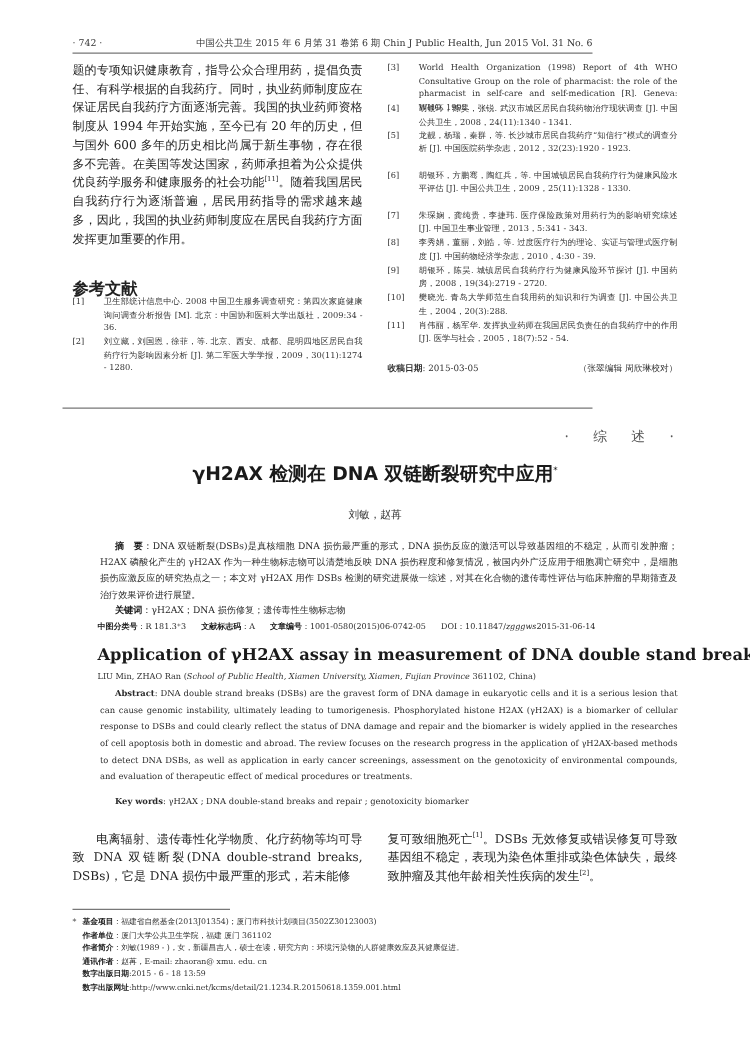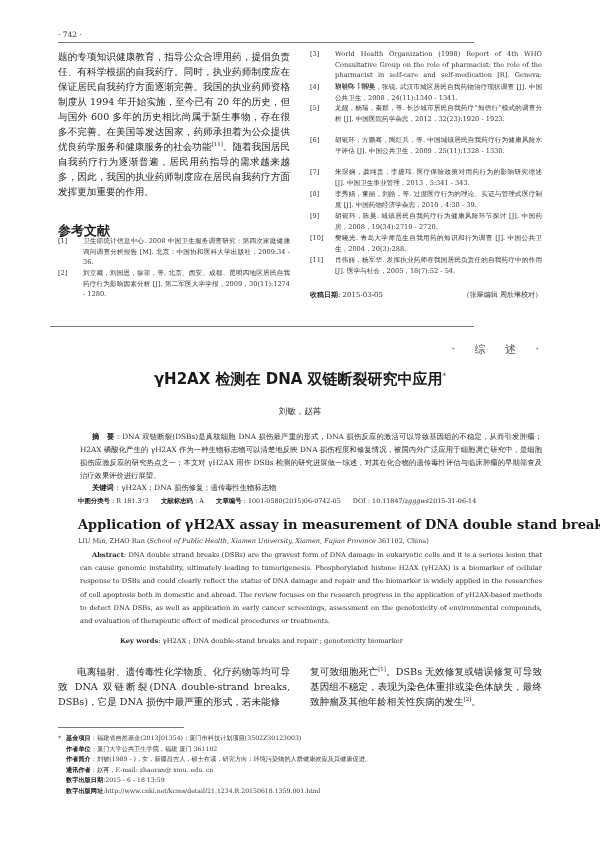--- a/index.html
+++ b/index.html
@@ -62,21 +62,21 @@
   .title-en {
     left: 78px; top: 517px; font-size: 13px; font-weight: bold; color: #1a1a1a;
     font-family: "DejaVu Serif", "Liberation Serif", serif; white-space: nowrap;
   }
   .authors-en { left: 78px; top: 537px; font-size: 6.5px; color: #333; white-space: nowrap; }
   .authors-en .it { font-style: italic; }
   .abstract-en {
     left: 80px; top: 549px; width: 462px;
     font-size: 6.7px; line-height: 13.2px; text-align: justify; color: #2a2a2a;
   }
-  .abstract-en .lbl, .kw-en .lbl { font-weight: bold; margin-left: 28px; }
+  .abstract-en .lbl, .kw-en .lbl { font-weight: bold; }
   .abstract-en .lbl { margin-left: 12px; }
   .kw-en { left: 92px; top: 637px; font-size: 6.7px; color: #2a2a2a; }
   .intro-left {
     left: 58px; top: 664px; width: 232px;
     font-size: 9.6px; line-height: 15px; text-align: justify; color: #1e1e1e;
   }
   .intro-left .ind { display: inline-block; width: 19px; }
   .intro-right {
     left: 310px; top: 664px; width: 232px;
     font-size: 9.6px; line-height: 15px; text-align: justify; color: #1e1e1e;
@@ -89,20 +89,21 @@
   .footnotes .row { white-space: nowrap; }
   .footnotes .lbl { font-weight: bold; font-family: "DejaVu Sans", "Liberation Sans", sans-serif; color: #222; }
   .footnotes .star { display: inline-block; width: 8px; }
   .footnotes .pad { display: inline-block; width: 8px; }
 </style>
 </head>
 <body>
 
 <div class="abs header">
   <span class="pg">· 742 ·</span>
+  <span class="jr">中国公共卫生 2015 年 6 月第 31 卷第 6 期   Chin J Public Health, Jun 2015 Vol. 31 No. 6</span>
 </div>
 
 <div class="abs body-left">
   <span>题的专项知识健康教育，指导公众合理用药，提倡负责任、有科学根据的自我药疗。同时，执业药师制度应在保证居民自我药疗方面逐渐完善。我国的执业药师资格制度从 1994 年开始实施，至今已有 20 年的历史，但与国外 600 多年的历史相比尚属于新生事物，存在很多不完善。在美国等发达国家，药师承担着为公众提供优良药学服务和健康服务的社会功能</span><span class="sup">[11]</span><span>。随着我国居民自我药疗行为逐渐普遍，居民用药指导的需求越来越多，因此，我国的执业药师制度应在居民自我药疗方面发挥更加重要的作用。</span>
 </div>
 
 <div class="abs refs-title">参考文献</div>
 
 <div class="ref" style="left:58px; top:236px; width:232px;">
   <span class="num">[1]</span>

